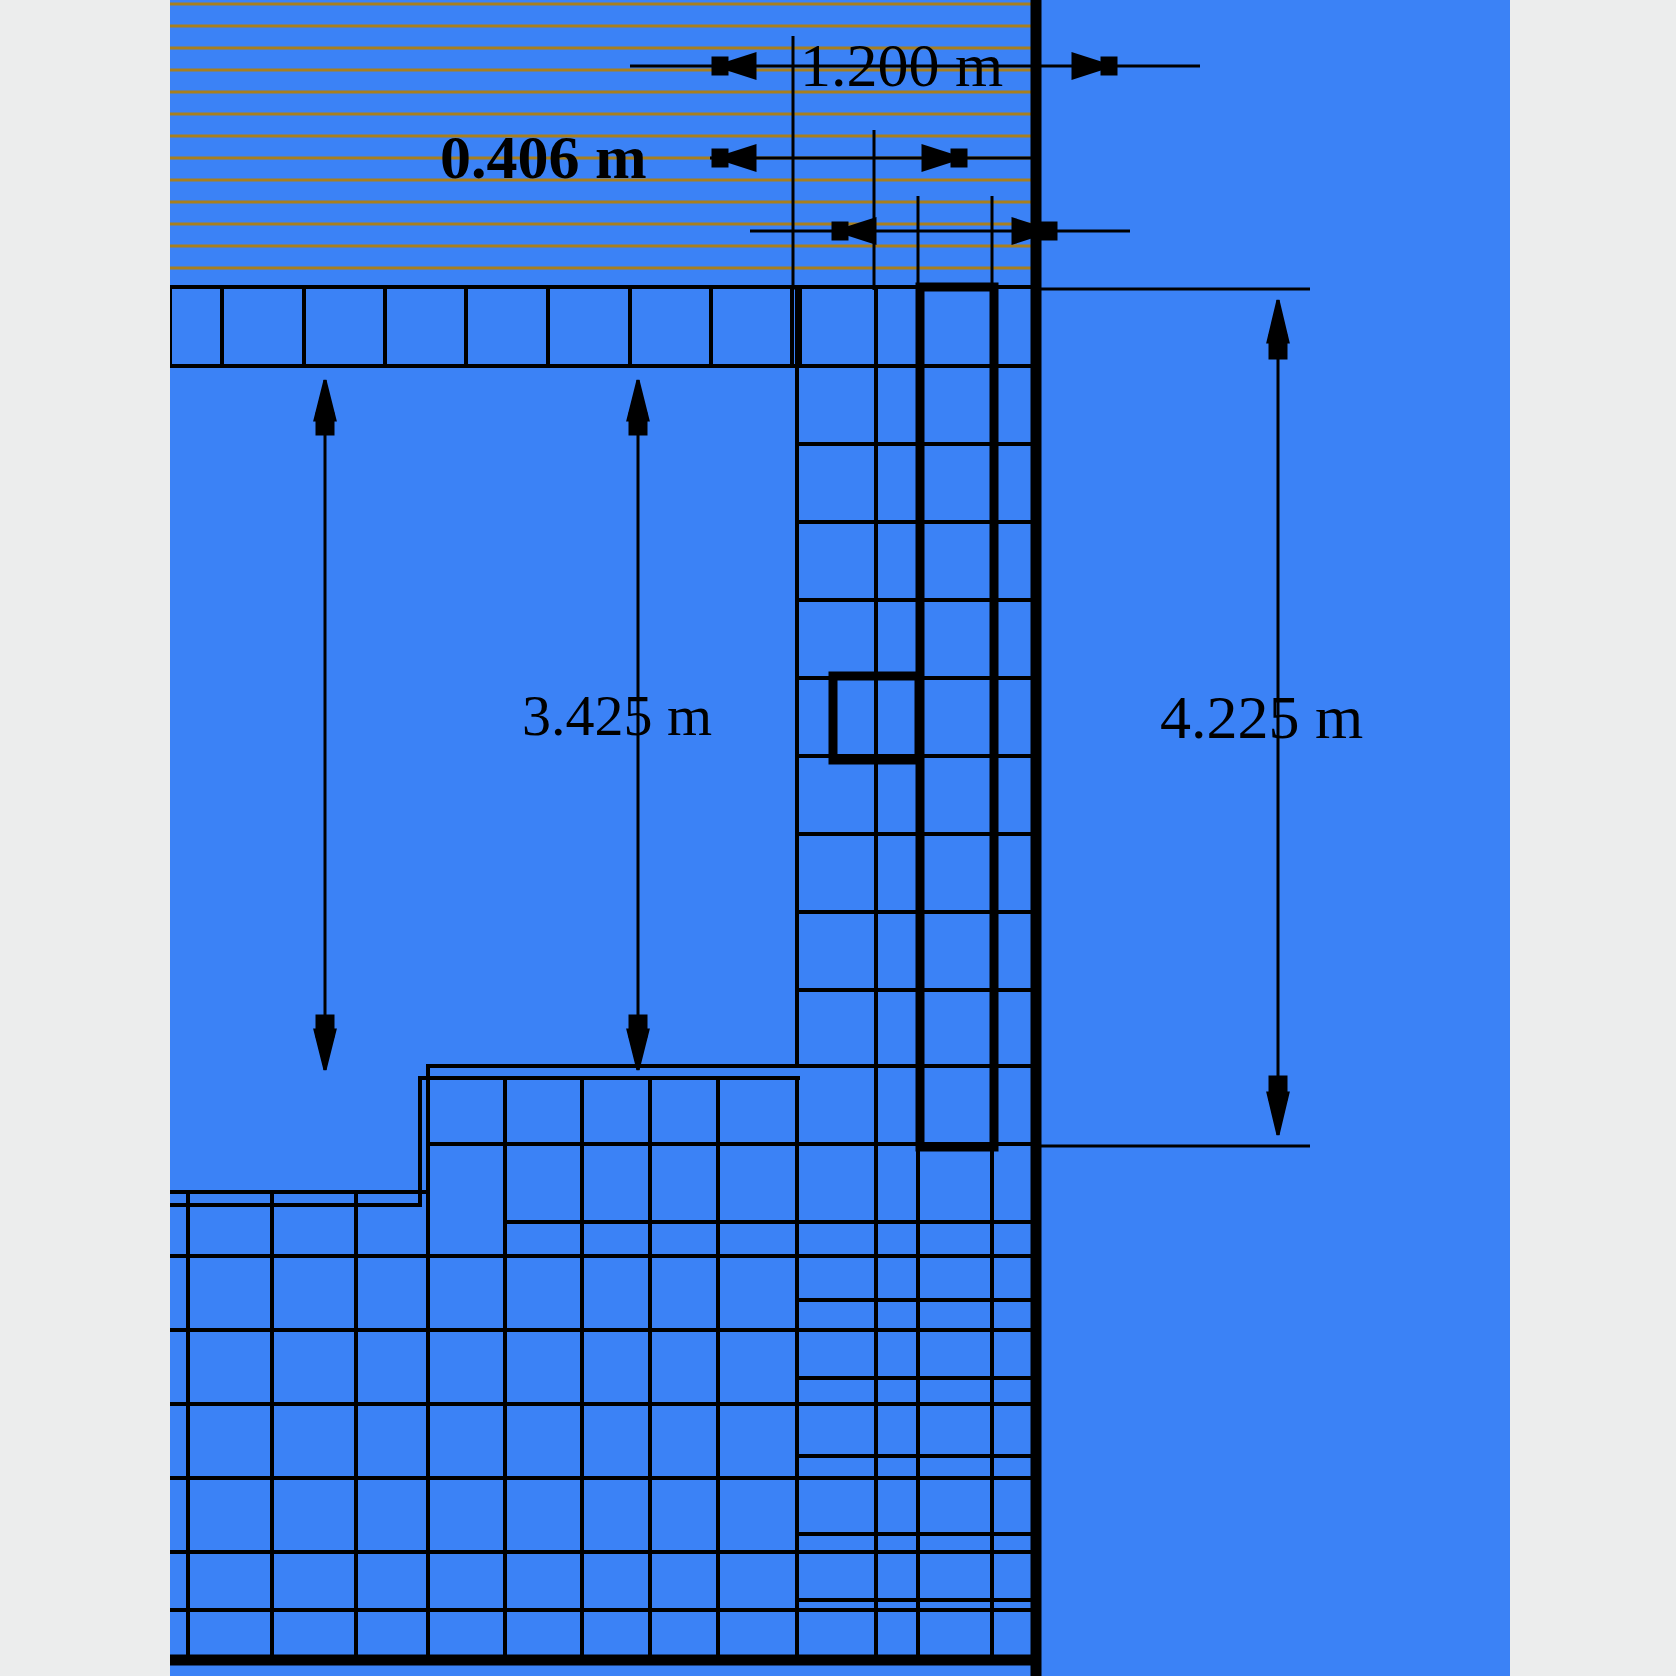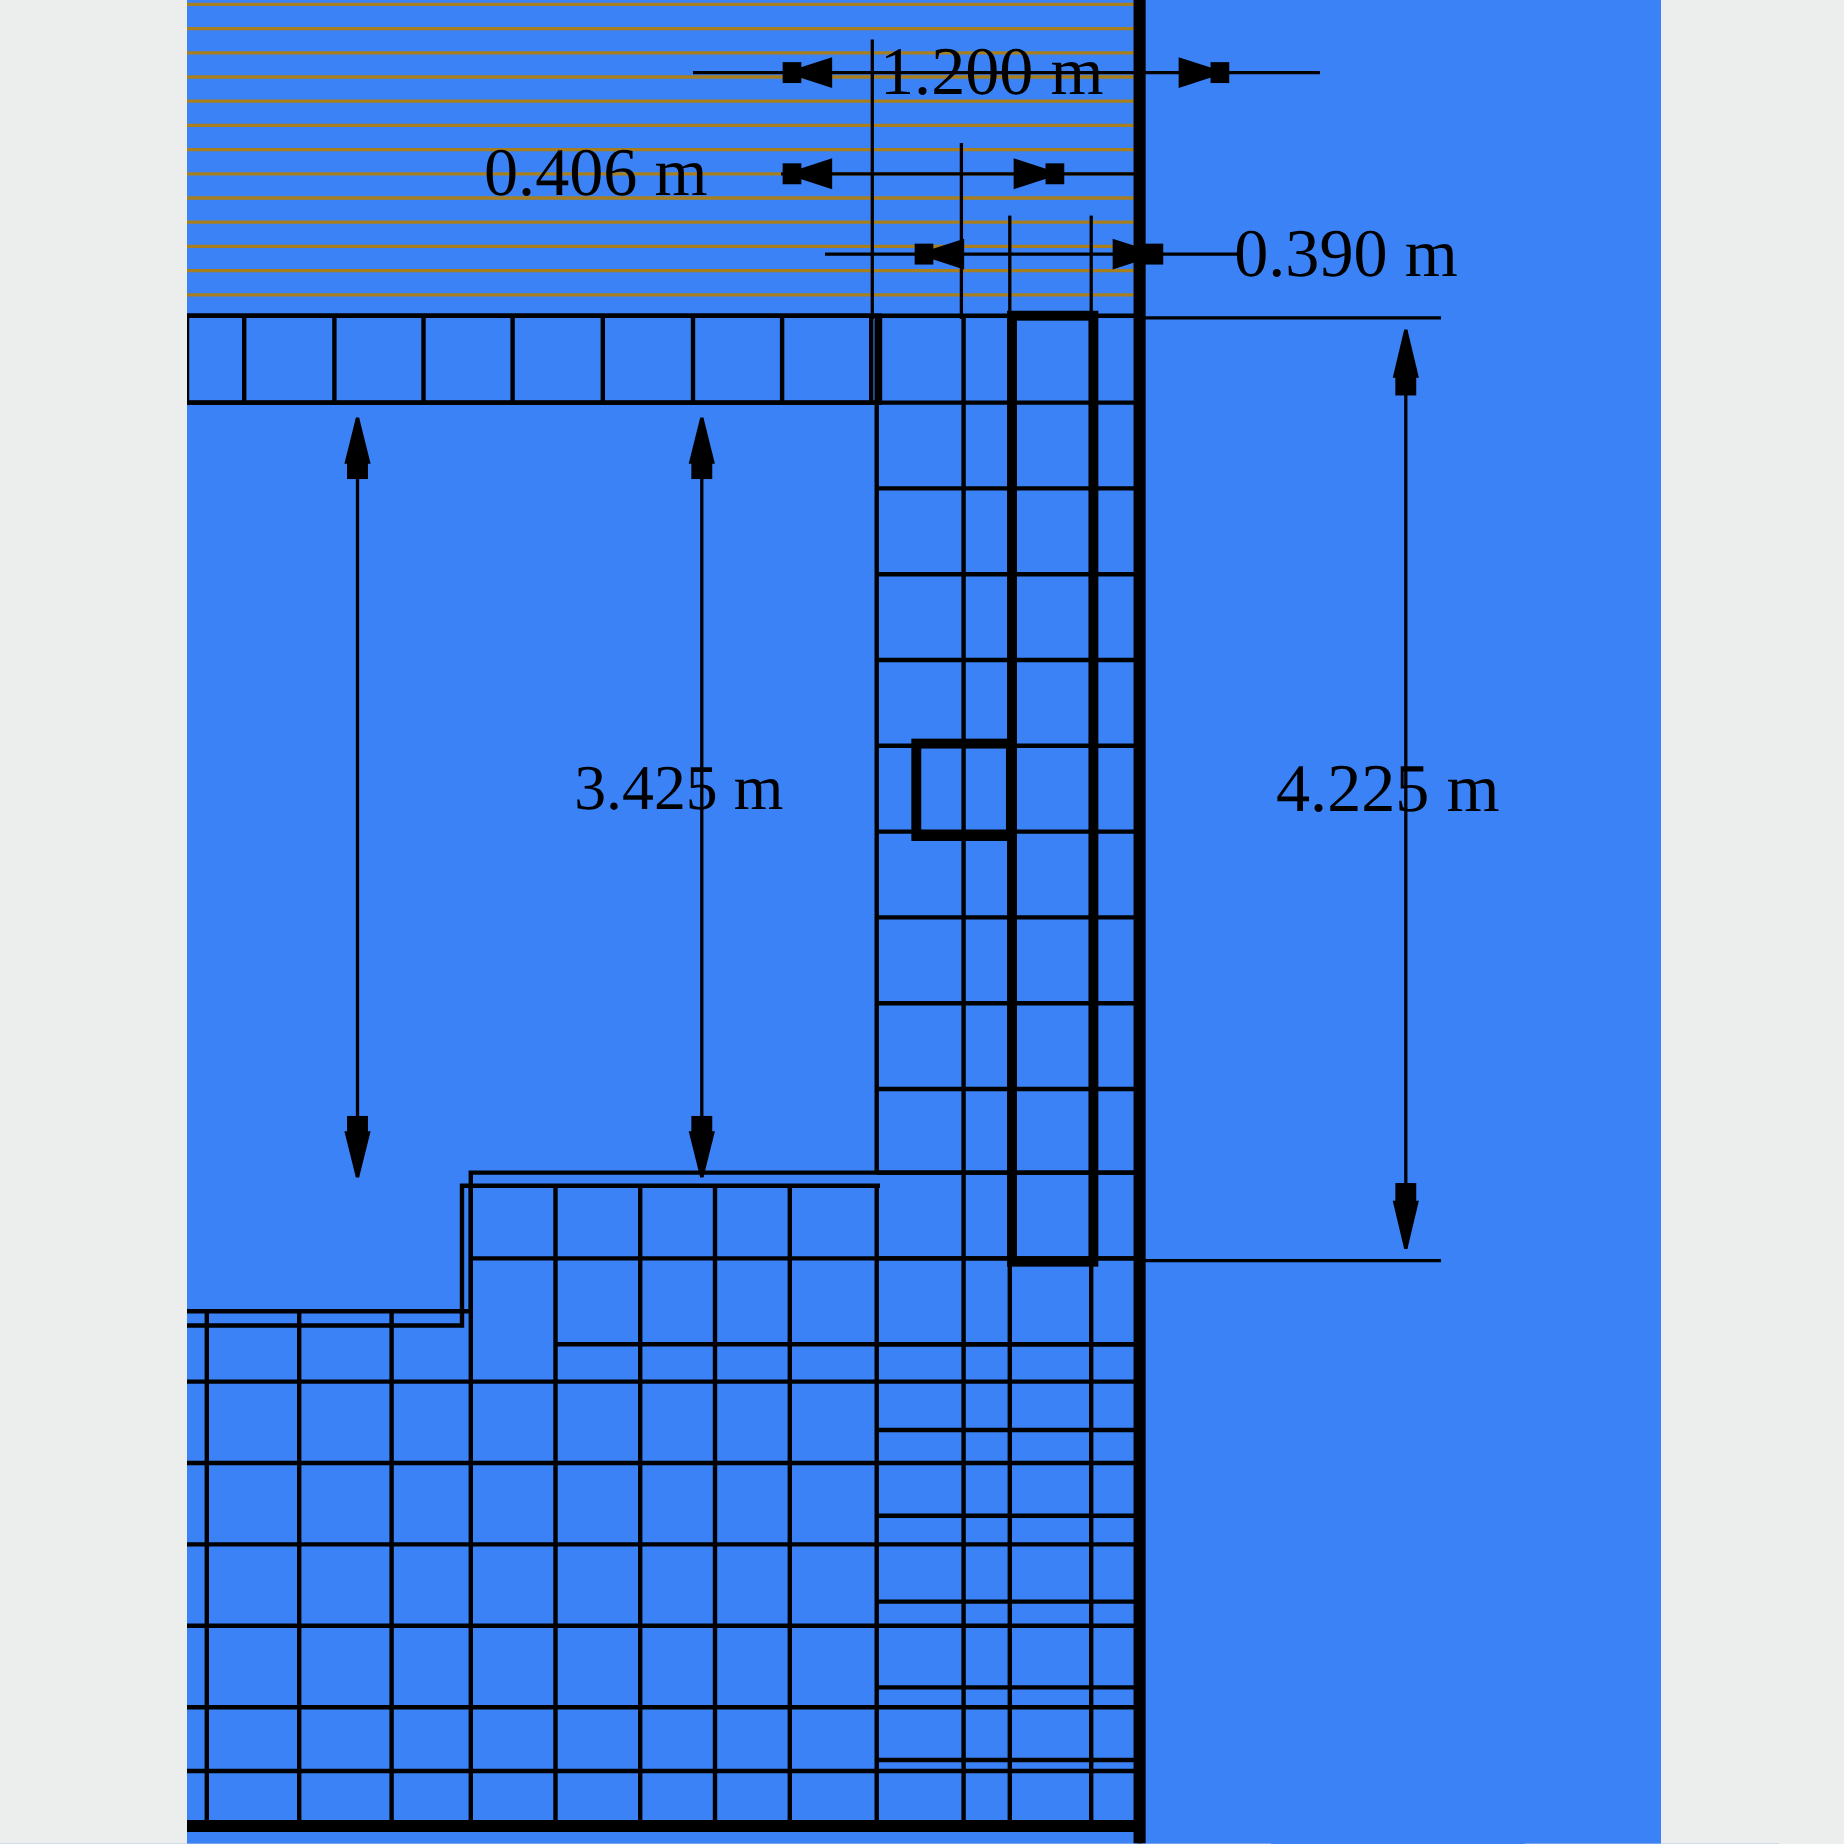--- a/index.html
+++ b/index.html
@@ -169,23 +169,22 @@
         <rect x="1100" y="1077" width="16" height="22" fill="#000"></rect>
       </g>
 
       <g stroke="#000" stroke-width="4">
         <line x1="866" y1="1640" x2="866" y2="1676"></line>
       </g>
     </svg>
 
     <div class="dim-label" style="left:630px;top:30px;font-size:62px;">1.200 m</div>
 
-    <div class="dim-label" style="left:270px;top:122px;font-size:62px;">0.406 m</div>
+    <div class="dim-label" style="left:270px;top:122px;font-size:62px;font-weight:bold;">0.406 m</div>
 
-    <div class="dim-label" style="left:952px;top:196px;font-size:62px;">0.390 m</div>
 
 
     <div class="dim-label" style="left:352px;top:682px;font-size:58px;">3.425 m</div>
 
     <div class="dim-label" style="left:990px;top:682px;font-size:62px;">4.225 m</div>
 
   </div>
 </div>
 
 </body></html>

